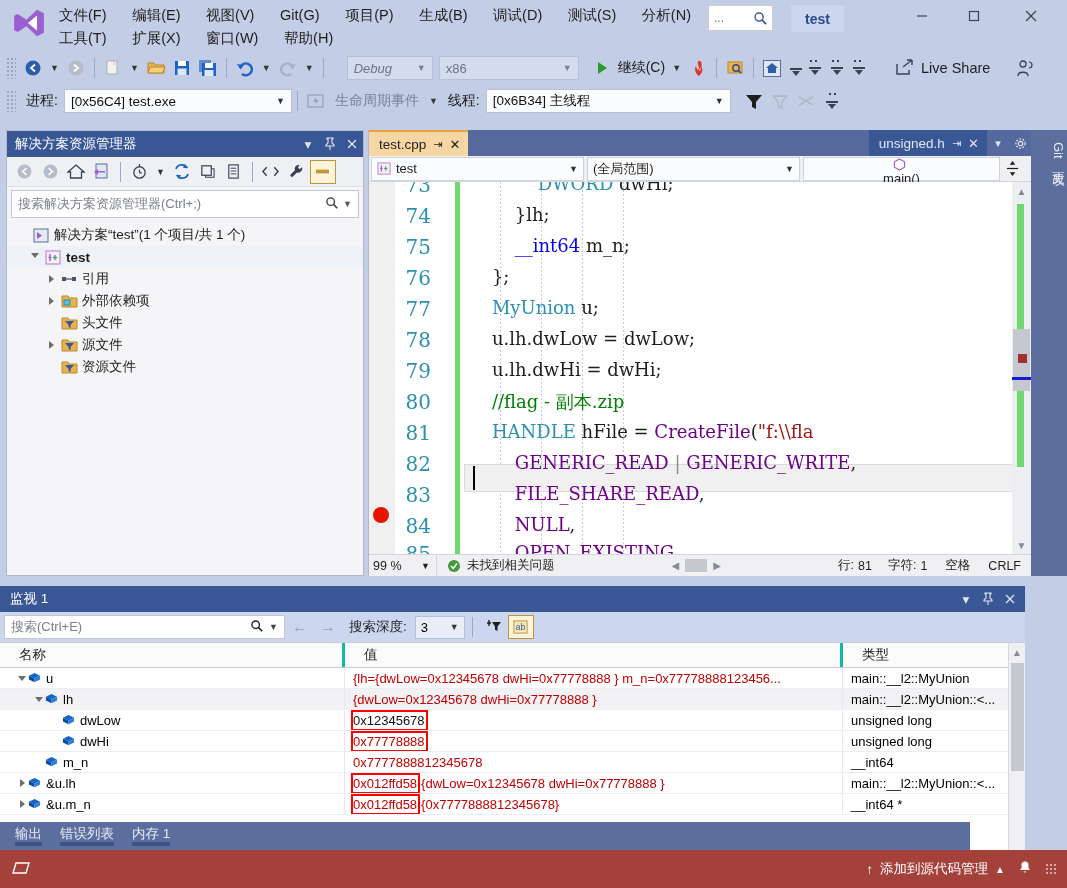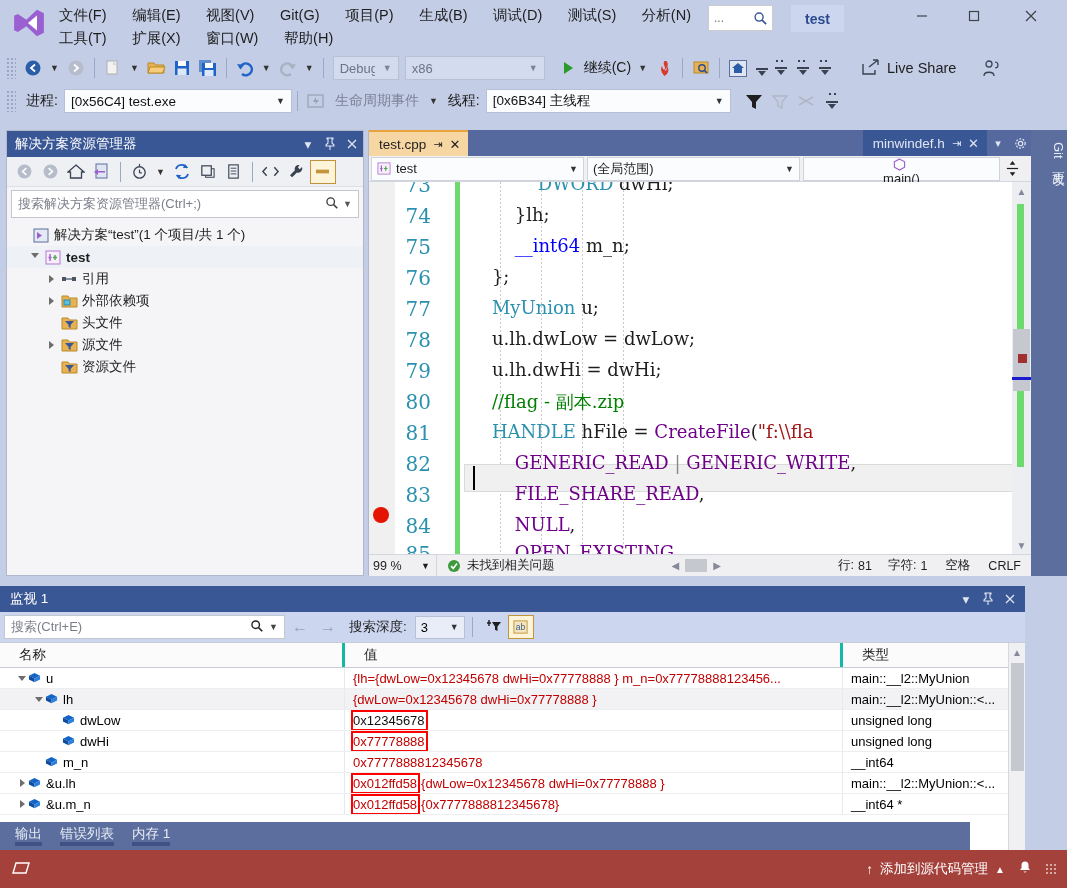--- a/index.html
+++ b/index.html
@@ -368,21 +368,21 @@
     <div class="tb-caret">▼</div>
     <div class="tb-btn">
       <svg width="20" height="18" viewBox="0 0 20 18">
           <path d="M15 9 a6 6 0 1 0 -2 6" fill="none" stroke="#aab2c2" stroke-width="2.4"></path>
           <path d="M18 5 L14.5 10.5 L11 6" fill="#aab2c2"></path>
         </svg>
     </div>
     <div class="tb-caret">▼</div>
     <div class="tb-sep"></div>
 
-    <div class="combo" style="width:66px; margin-left:4px;">
+    <div class="combo" style="width:86px; margin-left:18px;font-style:italic;">
       <span class="cv">Debug</span>
       <span class="carr">▼</span>
     </div>
     <div class="combo" style="width:140px; margin-left:6px;">
       <span class="cv">x86</span>
       <span class="carr">▼</span>
     </div>
 
     <div class="tb-btn" style="margin-left:10px;">
       <svg width="16" height="16" viewBox="0 0 16 16">
@@ -698,21 +698,21 @@
 
   <div class="editor">
     <div class="tabstrip">
       <div class="tab active">
         <span>test.cpp</span>
         <span class="pin">⇥</span>
         <span class="x">✕</span>
       </div>
       <div class="spacer"></div>
       <div class="tab inactive2">
-        <span>minwindef.h</span>
+        <span>unsigned.h</span>
         <span class="pin">⇥</span>
         <span class="x">✕</span>
       </div>
       <div class="tsbtn">▾</div>
       <div class="tsbtn">
         <svg width="13" height="13" viewBox="0 0 14 14">
             <circle cx="7" cy="7" r="2.4" fill="none" stroke="#dfe5f3" stroke-width="1.3"></circle>
             <circle cx="7" cy="7" r="5" fill="none" stroke="#dfe5f3" stroke-width="1.3" stroke-dasharray="2 1.6"></circle>
           </svg>
       </div>

